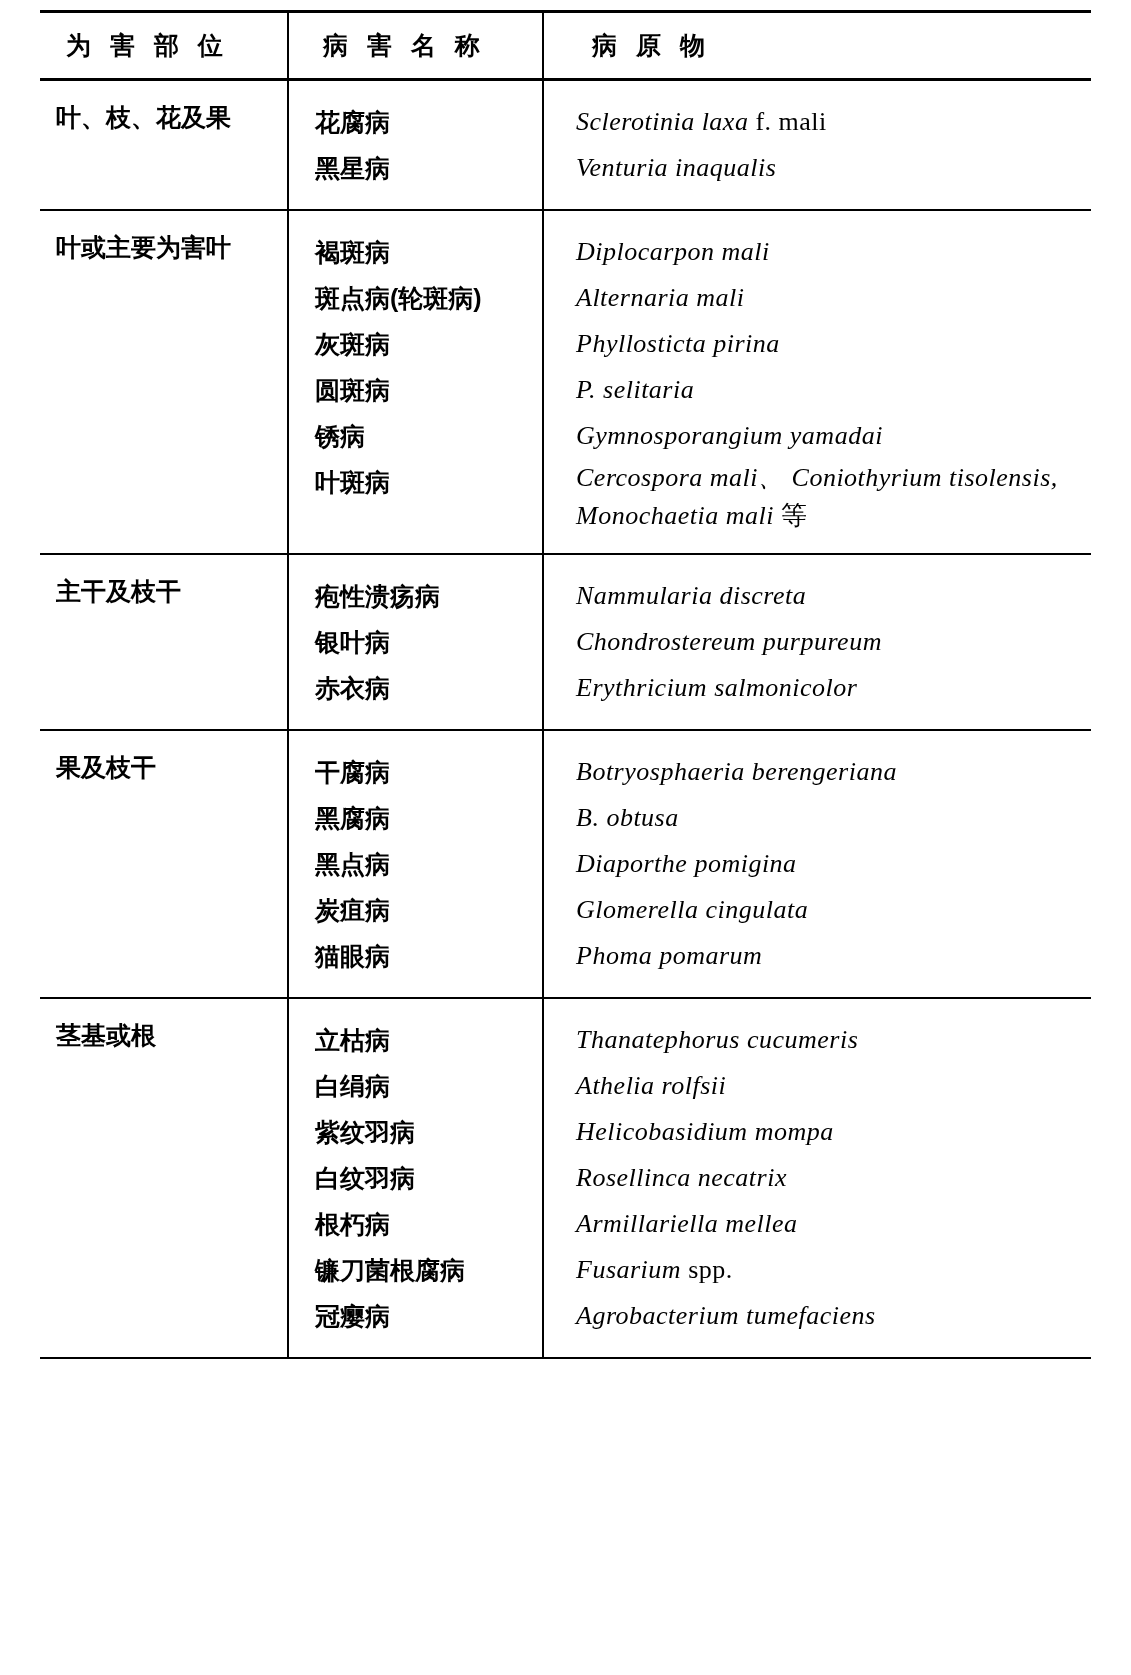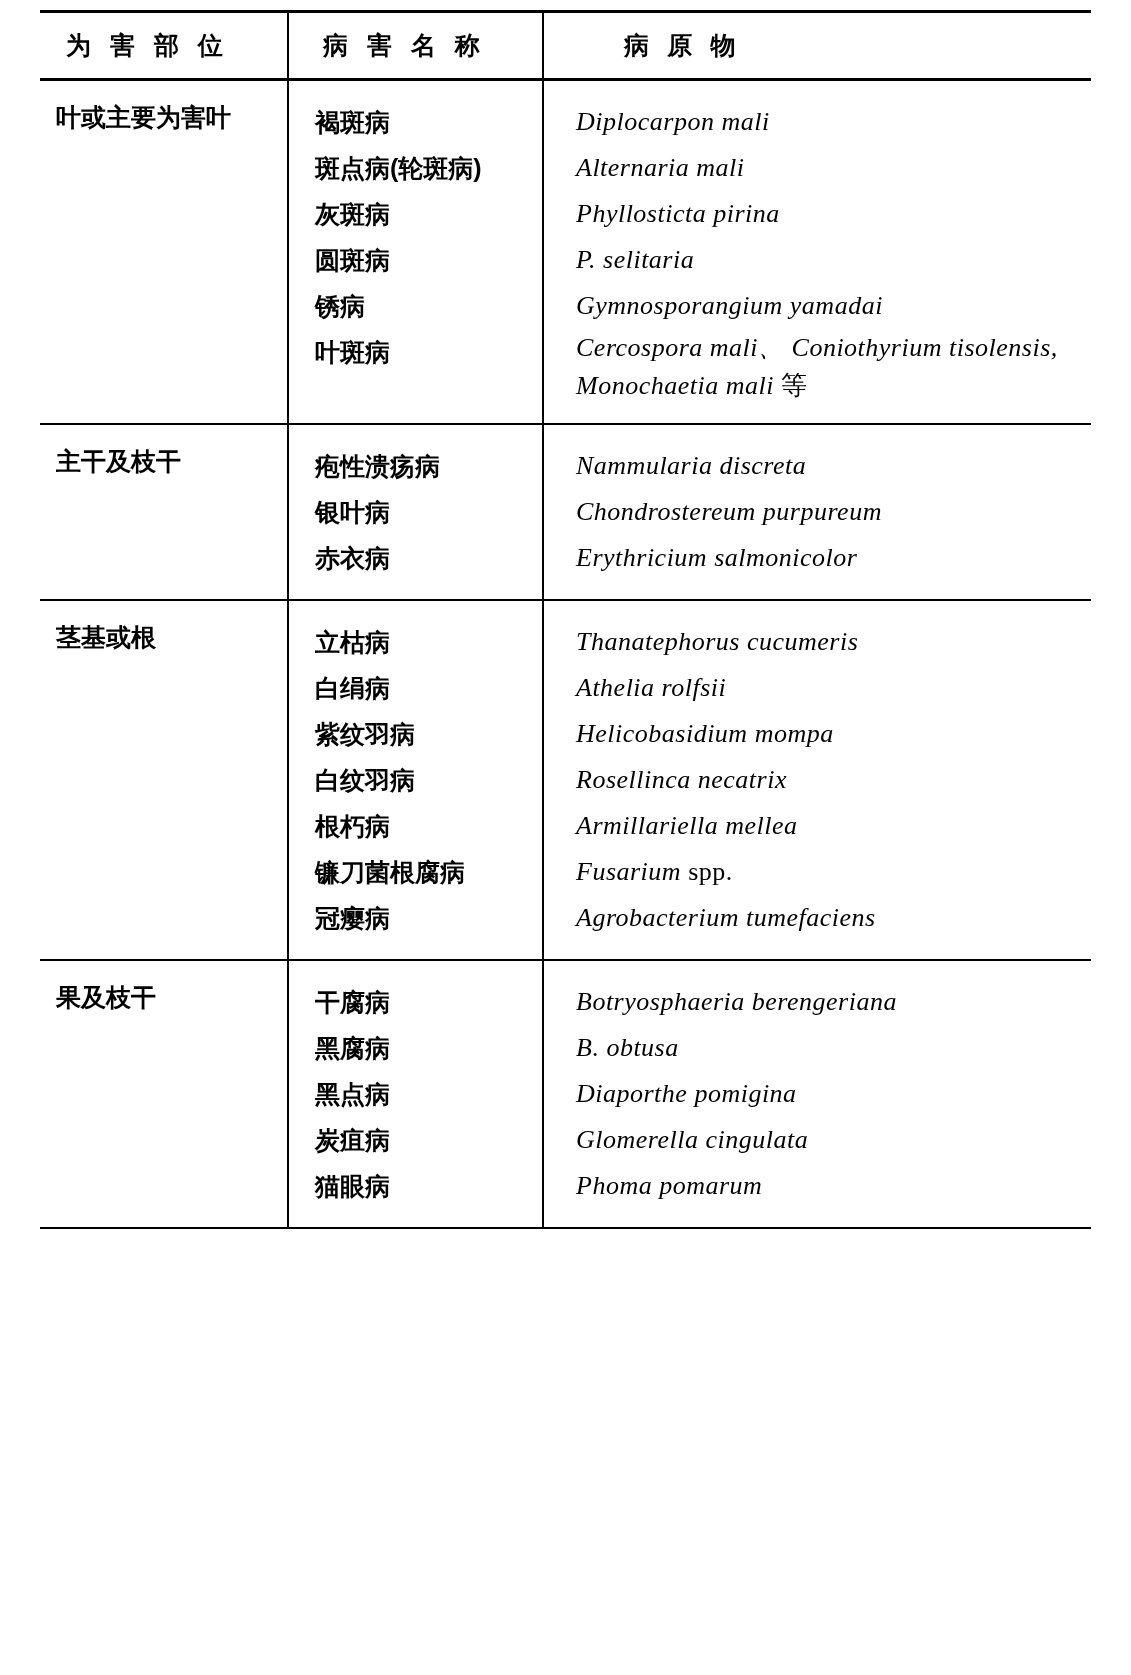--- a/index.html
+++ b/index.html
@@ -54,21 +54,21 @@
   th {
     font-weight: bold;
     font-family: "Liberation Sans", "DejaVu Sans", sans-serif;
     font-size: 25px;
     letter-spacing: 6px;
     padding: 16px 0 16px 0;
     text-align: left;
   }
   th .hpad-1 { padding-left: 26px; }
   th .hpad-2 { padding-left: 34px; }
-  th .hpad-3 { padding-left: 80px; font-family: Liberation Serif, serif; }
+  th .hpad-3 { padding-left: 48px; }
 
   td {
     vertical-align: top;
     padding: 0;
   }
 
   .part-cell {
     font-family: "Liberation Sans", "DejaVu Sans", sans-serif;
     font-weight: bold;
     font-size: 25px;
@@ -126,20 +126,31 @@
         <th class="col-name">
           <span class="hpad-2">病 害 名 称</span>
         </th>
         <th>
           <span class="hpad-3">病    原    物</span>
         </th>
       </tr>
     </thead>
     <tbody>
 
+      <tr class="rule-sec">
+        <td class="col-part part-cell">叶、枝、花及果</td>
+        <td class="col-name names-cell">
+          <div class="name-line">花腐病</div>
+          <div class="name-line">黑星病</div>
+        </td>
+        <td class="agents-cell">
+          <div class="agent-line"><span>Sclerotinia laxa</span><span class="roman"> f. mali</span></div>
+          <div class="agent-line"><span>Venturia inaqualis</span><span class="roman"></span></div>
+        </td>
+      </tr>
 
       <tr class="rule-sec">
         <td class="col-part part-cell">叶或主要为害叶</td>
         <td class="col-name names-cell">
           <div class="name-line">褐斑病</div>
           <div class="name-line">斑点病(轮斑病)</div>
           <div class="name-line">灰斑病</div>
           <div class="name-line">圆斑病</div>
           <div class="name-line">锈病</div>
           <div class="name-line">叶斑病</div>
@@ -158,20 +169,38 @@
         <td class="col-part part-cell">主干及枝干</td>
         <td class="col-name names-cell">
           <div class="name-line">疱性溃疡病</div>
           <div class="name-line">银叶病</div>
           <div class="name-line">赤衣病</div>
         </td>
         <td class="agents-cell">
           <div class="agent-line"><span>Nammularia discreta</span><span class="roman"></span></div>
           <div class="agent-line"><span>Chondrostereum purpureum</span><span class="roman"></span></div>
           <div class="agent-line"><span>Erythricium salmonicolor</span><span class="roman"></span></div>
+        </td>
+      </tr>
+
+      <tr class="rule-sec">
+        <td class="col-part part-cell">果及枝干</td>
+        <td class="col-name names-cell">
+          <div class="name-line">干腐病</div>
+          <div class="name-line">黑腐病</div>
+          <div class="name-line">黑点病</div>
+          <div class="name-line">炭疽病</div>
+          <div class="name-line">猫眼病</div>
+        </td>
+        <td class="agents-cell">
+          <div class="agent-line"><span>Botryosphaeria berengeriana</span><span class="roman"></span></div>
+          <div class="agent-line"><span>B. obtusa</span><span class="roman"></span></div>
+          <div class="agent-line"><span>Diaporthe pomigina</span><span class="roman"></span></div>
+          <div class="agent-line"><span>Glomerella cingulata</span><span class="roman"></span></div>
+          <div class="agent-line"><span>Phoma pomarum</span><span class="roman"></span></div>
         </td>
       </tr>
 
       <tr class="rule-sec">
         <td class="col-part part-cell">茎基或根</td>
         <td class="col-name names-cell">
           <div class="name-line">立枯病</div>
           <div class="name-line">白绢病</div>
           <div class="name-line">紫纹羽病</div>
           <div class="name-line">白纹羽病</div>
@@ -183,34 +212,16 @@
           <div class="agent-line"><span>Thanatephorus cucumeris</span><span class="roman"></span></div>
           <div class="agent-line"><span>Athelia rolfsii</span><span class="roman"></span></div>
           <div class="agent-line"><span>Helicobasidium mompa</span><span class="roman"></span></div>
           <div class="agent-line"><span>Rosellinca necatrix</span><span class="roman"></span></div>
           <div class="agent-line"><span>Armillariella mellea</span><span class="roman"></span></div>
           <div class="agent-line"><span>Fusarium</span><span class="roman"> spp.</span></div>
           <div class="agent-line"><span>Agrobacterium tumefaciens</span><span class="roman"></span></div>
         </td>
       </tr>
 
-      <tr class="rule-sec">
-        <td class="col-part part-cell">果及枝干</td>
-        <td class="col-name names-cell">
-          <div class="name-line">干腐病</div>
-          <div class="name-line">黑腐病</div>
-          <div class="name-line">黑点病</div>
-          <div class="name-line">炭疽病</div>
-          <div class="name-line">猫眼病</div>
-        </td>
-        <td class="agents-cell">
-          <div class="agent-line"><span>Botryosphaeria berengeriana</span><span class="roman"></span></div>
-          <div class="agent-line"><span>B. obtusa</span><span class="roman"></span></div>
-          <div class="agent-line"><span>Diaporthe pomigina</span><span class="roman"></span></div>
-          <div class="agent-line"><span>Glomerella cingulata</span><span class="roman"></span></div>
-          <div class="agent-line"><span>Phoma pomarum</span><span class="roman"></span></div>
-        </td>
-      </tr>
-
 
     </tbody>
   </table>
 </div>
 
 </body></html>

